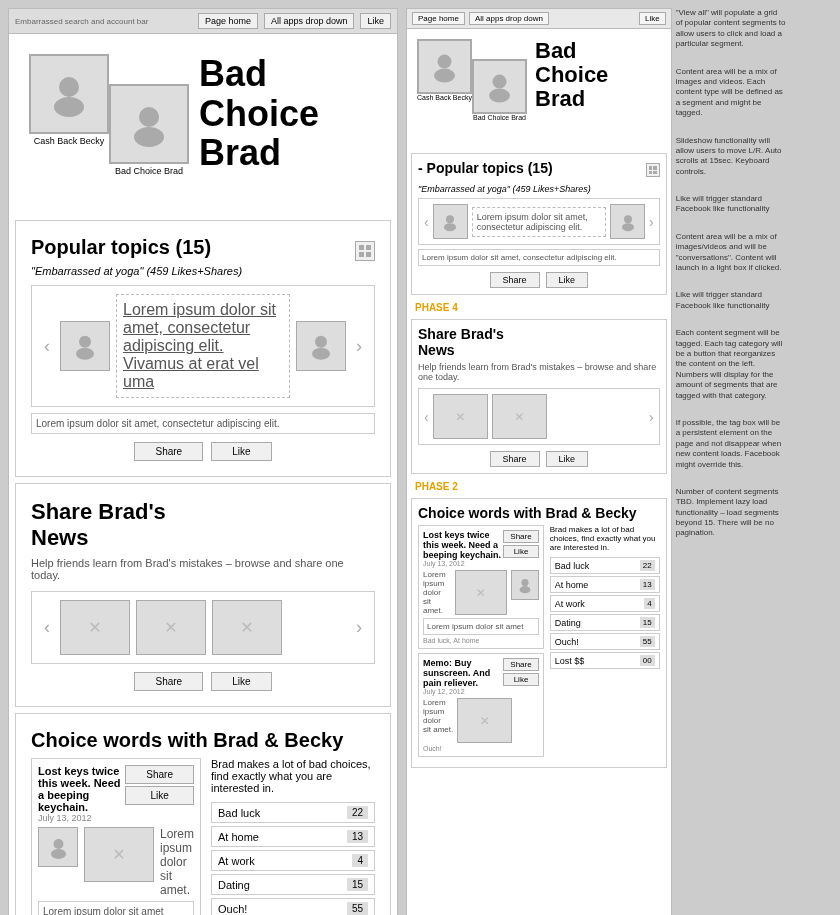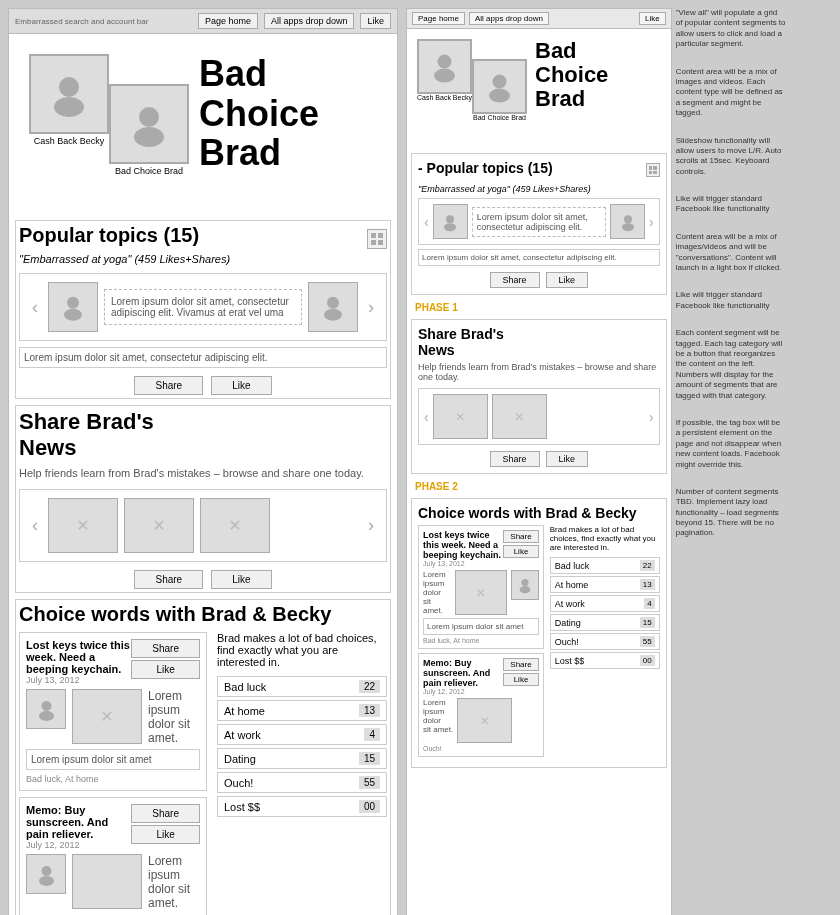--- a/index.html
+++ b/index.html
@@ -24,33 +24,33 @@
     .hero { padding: 20px; display: flex; align-items: flex-start; gap: 10px; min-height: 160px; }
     .hero-avatars { position: relative; width: 160px; height: 140px; flex-shrink: 0; }
     .avatar-box { width: 80px; height: 80px; border: 2px solid #aaa; background: #ddd; display: flex; align-items: center; justify-content: center; }
     .avatar-box svg { width: 50px; height: 50px; }
     .avatar-label { font-size: 9px; text-align: center; margin-top: 2px; }
     .avatar-left { position: absolute; top: 0; left: 0; }
     .avatar-right { position: absolute; top: 30px; left: 80px; }
     .hero-title { font-size: 36px; font-weight: bold; line-height: 1.1; }
 
     
-    .section { border: 1px solid #ccc; margin: 6px; padding: 3px; }
+    .section { border: 1px solid #ccc; margin: 6px; padding: 15px; }
     .section-title { font-size: 20px; font-weight: bold; margin-bottom: 6px; }
     .section-subtitle { font-size: 11px; font-style: italic; margin-bottom: 8px; }
 
     
     .topics-header { display: flex; justify-content: space-between; align-items: center; }
     .grid-icon { width: 20px; height: 20px; border: 1px solid #aaa; display: grid; grid-template-columns: 1fr 1fr; gap: 2px; padding: 3px; background: #f0f0f0; }
     .grid-icon-cell { background: #aaa; }
 
     .slideshow { border: 1px solid #ccc; padding: 8px; margin: 6px 0; display: flex; align-items: center; gap: 6px; }
     .slide-nav { font-size: 18px; color: #aaa; cursor: pointer; padding: 0 4px; }
     .slide-avatar { width: 50px; height: 50px; border: 1px solid #aaa; background: #ddd; display: flex; align-items: center; justify-content: center; flex-shrink: 0; }
-    .slide-text-box { border: 1px dashed #bbb; padding: 6px; font-size: 10px; color: #555; flex: 1; }
+    .slide-text-box { border: 1px dashed #bbb; padding: 6px; font-size: 16px; color: #555; flex: 1; text-decoration: underline; }
 
     .action-btns { display: flex; gap: 8px; justify-content: center; margin-top: 8px; }
     .action-btn { background: #f0f0f0; border: 1px solid #aaa; padding: 3px 20px; font-size: 10px; cursor: pointer; }
 
     
     .share-section .section-title { font-size: 22px; }
     .share-desc { font-size: 11px; color: #555; margin-bottom: 10px; }
 
     
     .choice-section { display: flex; gap: 10px; }
@@ -389,21 +389,21 @@
           <span class="small-slide-nav">›</span>
         </div>
         <div style="border:1px solid #ccc; padding:3px; font-size:8px; color:#555; margin-bottom:4px;">Lorem ipsum dolor sit amet, consectetur adipiscing elit.</div>
         <div class="small-action-btns">
           <button class="small-action-btn">Share</button>
           <button class="small-action-btn">Like</button>
         </div>
       </div>
 
       <div style="padding:2px 4px;">
-        <span class="phase-label">PHASE 1</span>
+        <span class="phase-label">PHASE 4</span>
       </div>
 
       <div class="small-section">
         <div class="small-section-title">
           <span>Share Brad's</span><br>
           <span>News</span>
         </div>
         <p style="font-size:9px; color:#555; margin-bottom:6px;">Help friends learn from Brad's mistakes – browse and share one today.</p>
         <div class="small-slide">
           <span class="small-slide-nav">‹</span>

